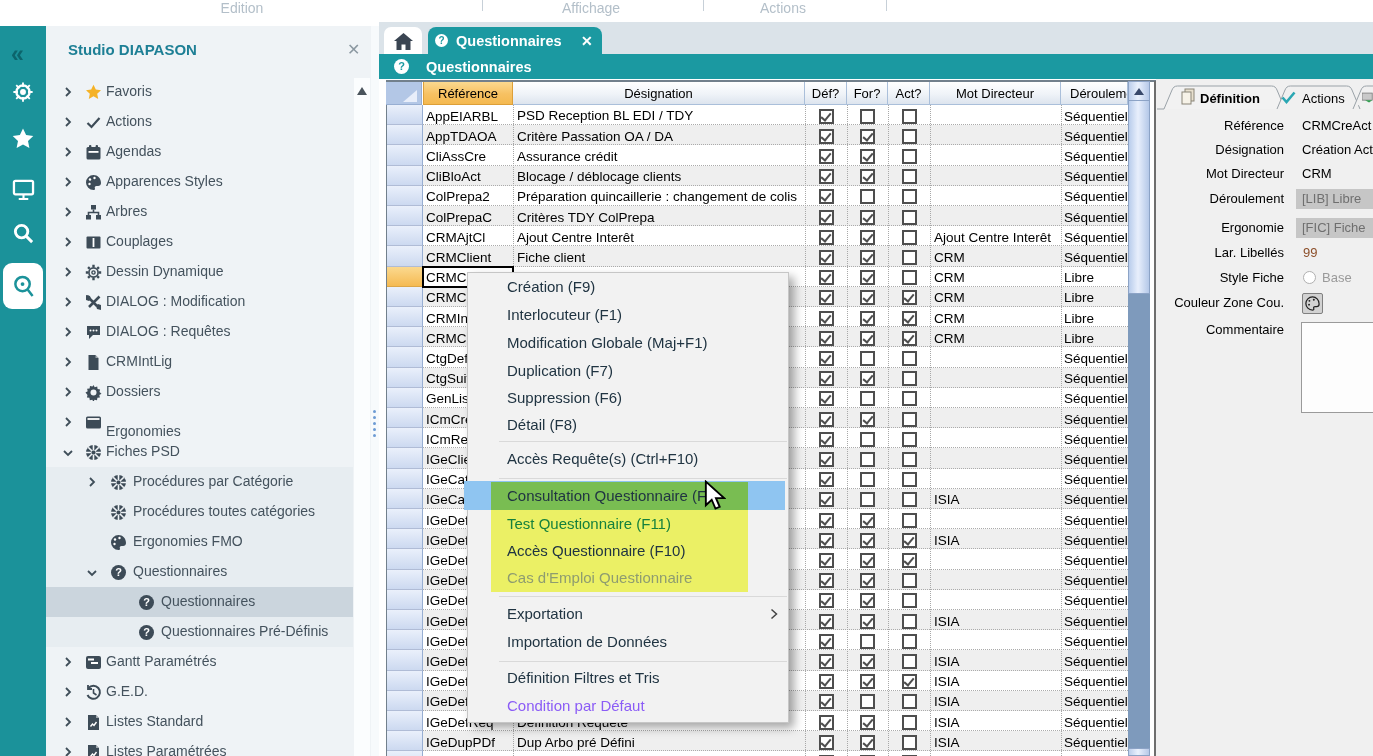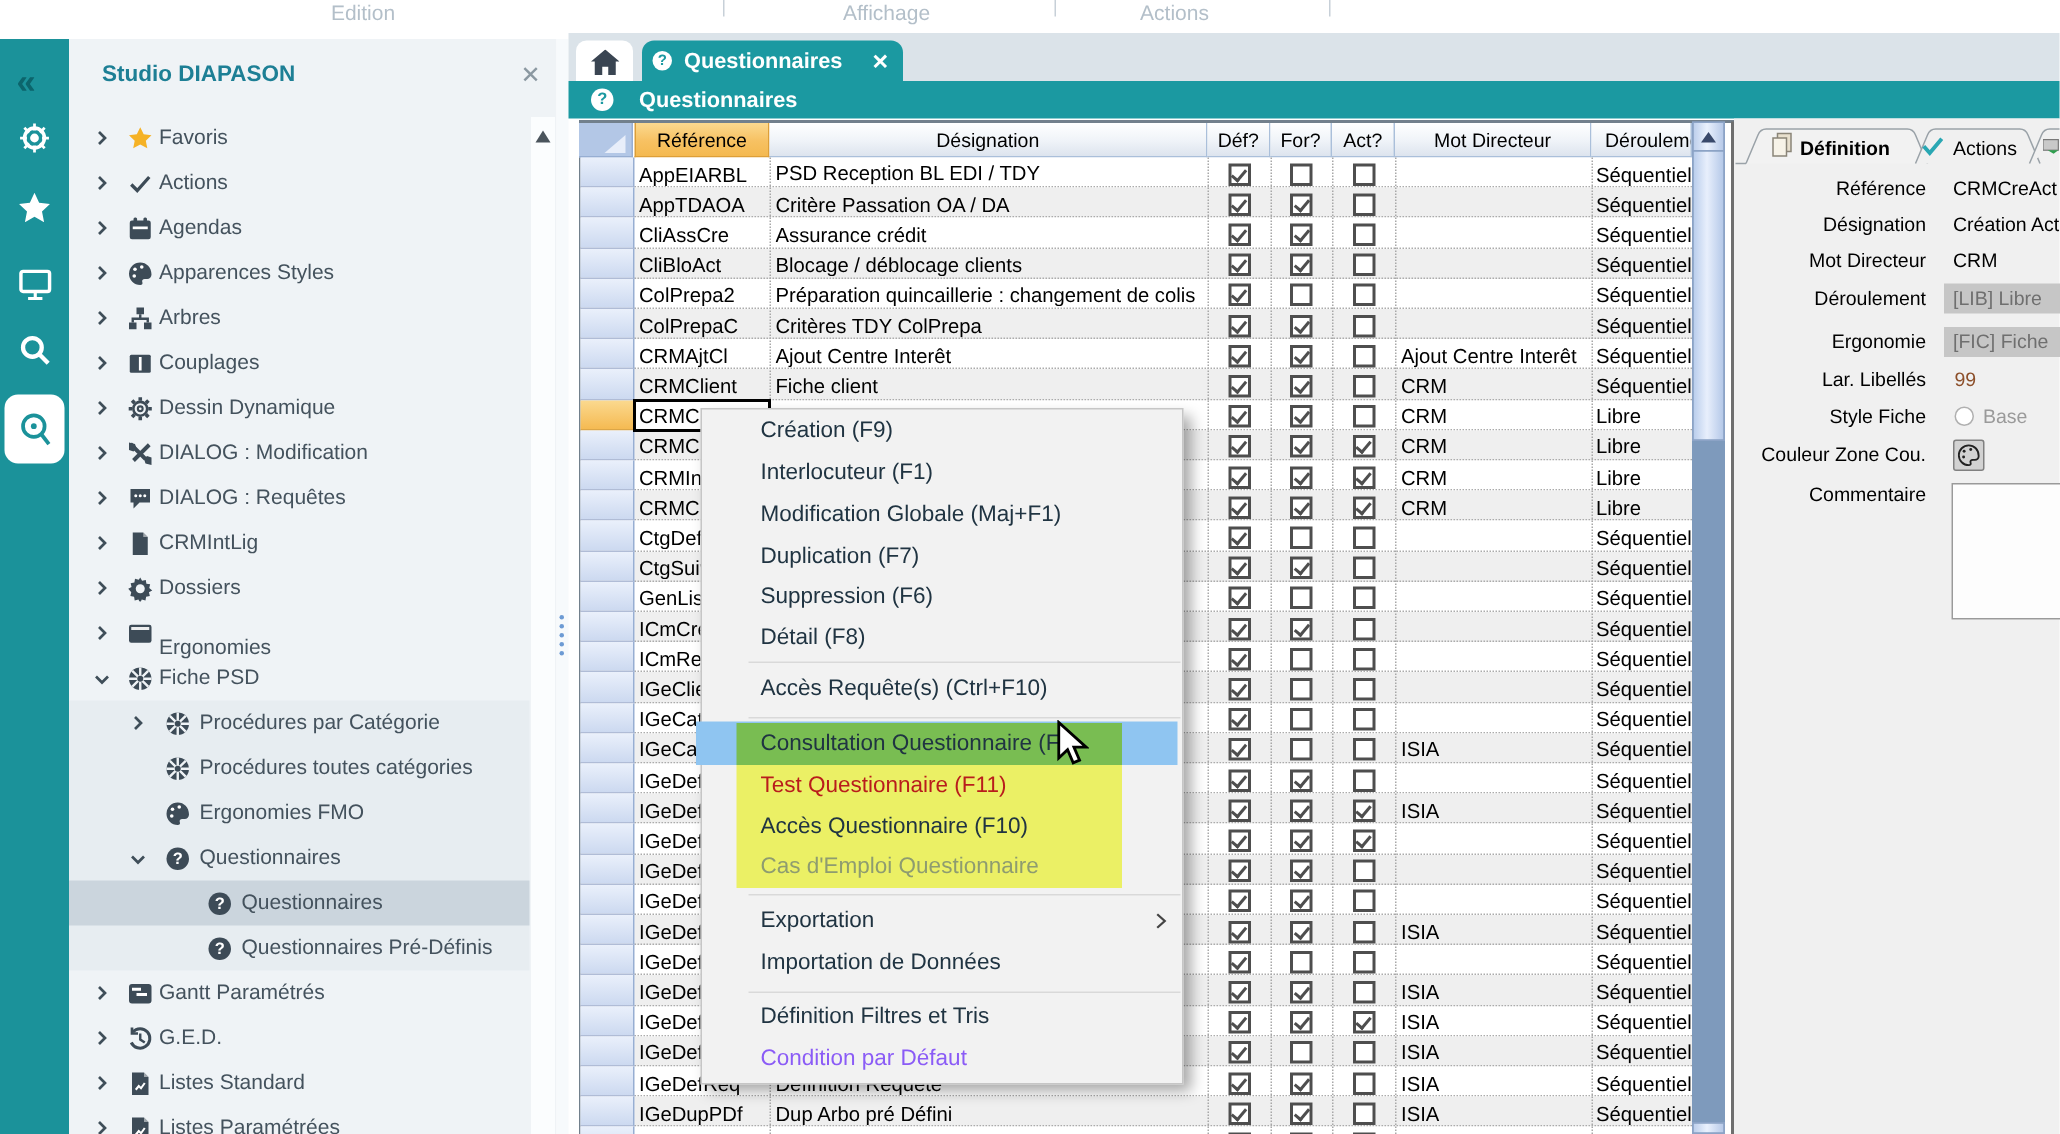--- a/index.html
+++ b/index.html
@@ -170,21 +170,21 @@
 <svg class="abs" style="left:62px;top:447px;" width="12" height="12" viewBox="0 0 12 12" fill="none" stroke="#3f4e59" stroke-width="1.8">
     <path d="M2 4l4 4 4-4"></path>
   </svg>
 <svg class="abs" style="left:85px;top:443.5px;" width="17" height="17" viewBox="0 0 17 17">
     <circle cx="8.5" cy="8.5" r="7.5" fill="#3d4b57"></circle>
     <g stroke="#eff3f6" stroke-width="1.6">
       <path d="M8.5 1v15M1 8.5h15M3.2 3.2l10.6 10.6M13.8 3.2L3.2 13.8"></path>
     </g>
     <circle cx="8.5" cy="8.5" r="2" fill="#3d4b57"></circle>
   </svg>
-<div class="abs tree-txt" style="left:106px;top:443px;">Fiche PSD</div>
+<div class="abs tree-txt" style="left:106px;top:443px;">Fiches PSD</div>
 <svg class="abs" style="left:86px;top:476px;" width="12" height="12" viewBox="0 0 12 12" fill="none" stroke="#3f4e59" stroke-width="1.8">
     <path d="M4 2l4 4-4 4"></path>
   </svg>
 <svg class="abs" style="left:110px;top:473.5px;" width="17" height="17" viewBox="0 0 17 17">
     <circle cx="8.5" cy="8.5" r="7.5" fill="#3d4b57"></circle>
     <g stroke="#eff3f6" stroke-width="1.6">
       <path d="M8.5 1v15M1 8.5h15M3.2 3.2l10.6 10.6M13.8 3.2L3.2 13.8"></path>
     </g>
     <circle cx="8.5" cy="8.5" r="2" fill="#3d4b57"></circle>
   </svg>
@@ -637,17 +637,17 @@
 <div class="abs" style="left:499px;top:661px;width:288px;height:1px;background:#d9d9d9;"></div>
 <div class="abs" style="left:507px;top:669px;font-size:15px;color:#203442;white-space:nowrap;">Définition Filtres et Tris</div>
 <div class="abs" style="left:507px;top:697px;font-size:15px;color:#8b5cf6;white-space:nowrap;">Condition par Défaut</div>
 <svg class="abs" style="left:770px;top:608px;" width="8" height="12" viewBox="0 0 8 12" fill="none" stroke="#444" stroke-width="1.5">
     <path d="M1.5 1.5l5 4.5-5 4.5"></path>
   </svg>
 <div class="abs" style="left:464px;top:481px;width:321px;height:29px;background:#8fc5f1;"></div>
 <div class="abs" style="left:491px;top:482px;width:257px;height:28px;background:#79bd52;"></div>
 <div class="abs" style="left:491px;top:510px;width:257px;height:82px;background:#ebf065;"></div>
 <div class="abs" style="left:507px;top:487px;font-size:15px;color:#203442;white-space:nowrap;">Consultation Questionnaire (F1</div>
-<div class="abs" style="left:507px;top:515px;font-size:15px;color:#b91c1c;white-space:nowrap;">Test Questionnaire (F11)</div>
+<div class="abs" style="left:507px;top:515px;font-size:15px;color:#15803d;white-space:nowrap;">Test Questionnaire (F11)</div>
 <div class="abs" style="left:507px;top:542px;font-size:15px;color:#203442;white-space:nowrap;">Accès Questionnaire (F10)</div>
 <div class="abs" style="left:507px;top:569px;font-size:15px;color:#8e9c70;white-space:nowrap;">Cas d'Emploi Questionnaire</div>
 <svg class="abs" style="left:702px;top:480px;" width="24" height="31" viewBox="0 0 12 19">
     <path d="M1 1v14.5l3.6-3.4 2.3 5.4 2.6-1.1-2.3-5.3h5z" fill="#fff" stroke="#000" stroke-width="1.15"></path>
   </svg>
 </body></html>

